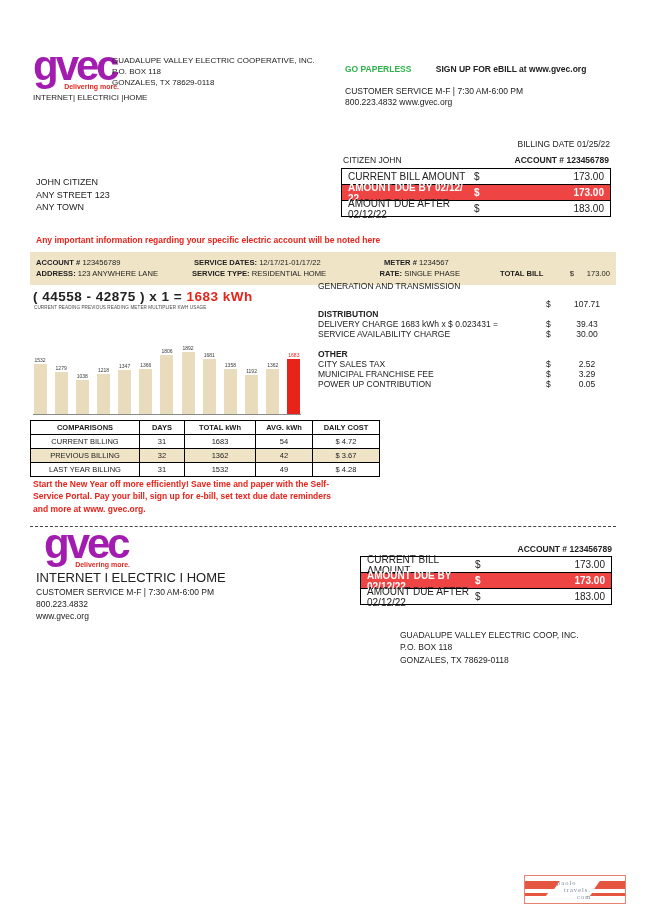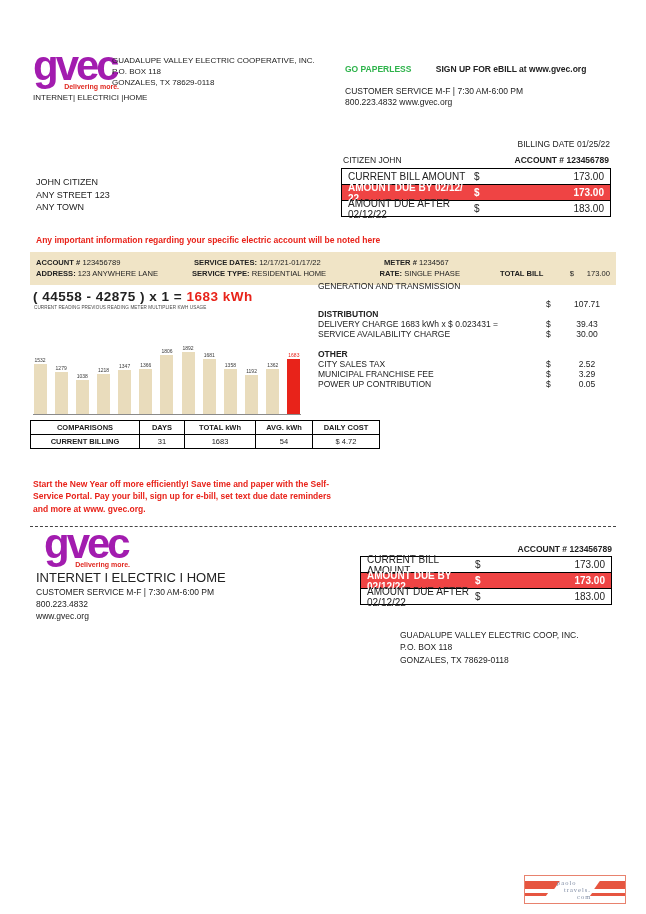--- a/index.html
+++ b/index.html
@@ -70,21 +70,21 @@
   .chart .bars{position:absolute;left:0;right:0;bottom:0;height:74px;display:flex;align-items:flex-end;
                justify-content:space-between;border-bottom:1px solid #8a8a8a;}
   .bar-wrap{display:flex;flex-direction:column;align-items:center;width:14px;}
   .bar-label{font-size:5px;color:#3a3a3a;margin-bottom:1px;white-space:nowrap;}
   .bar{width:13px;}
 
   
   .comp-table{position:absolute;left:30px;top:420px;border-collapse:collapse;font-size:7.5px;}
   .comp-table th,.comp-table td{border:1px solid #000;padding:2px 3px;text-align:center;background:#fff;}
   .comp-table th{font-weight:bold;}
-  .comp-table td:first-child{font-weight:bold;}
+  .comp-table td:first-child{font-weight:normal;}
   .comp-table tr.tan td{background:#f0e4c6;}
   .cw1{width:102px;margin-left:48px;} .cw2{width:38px;} .cw3{width:64px;} .cw4{width:50px;} .cw5{width:60px;}
 
   .promo{position:absolute;left:33px;top:478px;width:312px;color:#e8231a;font-weight:bold;font-size:8.5px;line-height:1.45;}
 
   .separator{position:absolute;left:30px;top:526px;width:586px;border-top:1px dashed #444;}
 
   
   .services-bottom{position:absolute;left:36px;top:570px;font-size:13px;}
   .stub-acct{position:absolute;right:34px;top:544px;font-size:8.5px;font-weight:bold;}
@@ -293,20 +293,34 @@
       <th class="cw4">AVG. kWh</th>
       <th class="cw5">DAILY COST</th>
     </tr>
     <tr>
       <td>CURRENT BILLING</td>
       <td>31</td>
       <td>1683</td>
       <td>54</td>
       <td>$ 4.72</td>
     </tr>
+    <tr class="tan">
+      <td>PREVIOUS BILLING</td>
+      <td>32</td>
+      <td>1362</td>
+      <td>42</td>
+      <td>$ 3.67</td>
+    </tr>
+    <tr>
+      <td>LAST YEAR BILLING</td>
+      <td>31</td>
+      <td>1532</td>
+      <td>49</td>
+      <td>$ 4.28</td>
+    </tr>
   </tbody>
     </table>
 
   <div class="promo">Start the New Year off more efficiently! Save time and paper with the Self-Service Portal. Pay your bill, sign up for e-bill, set text due date reminders and more at www. gvec.org.</div>
 
   <div class="separator"></div>
 
   <div class="logo logo-bottom">
     <div class="logo-text">gvec</div>
     <div class="logo-tagline">Delivering more.</div>

